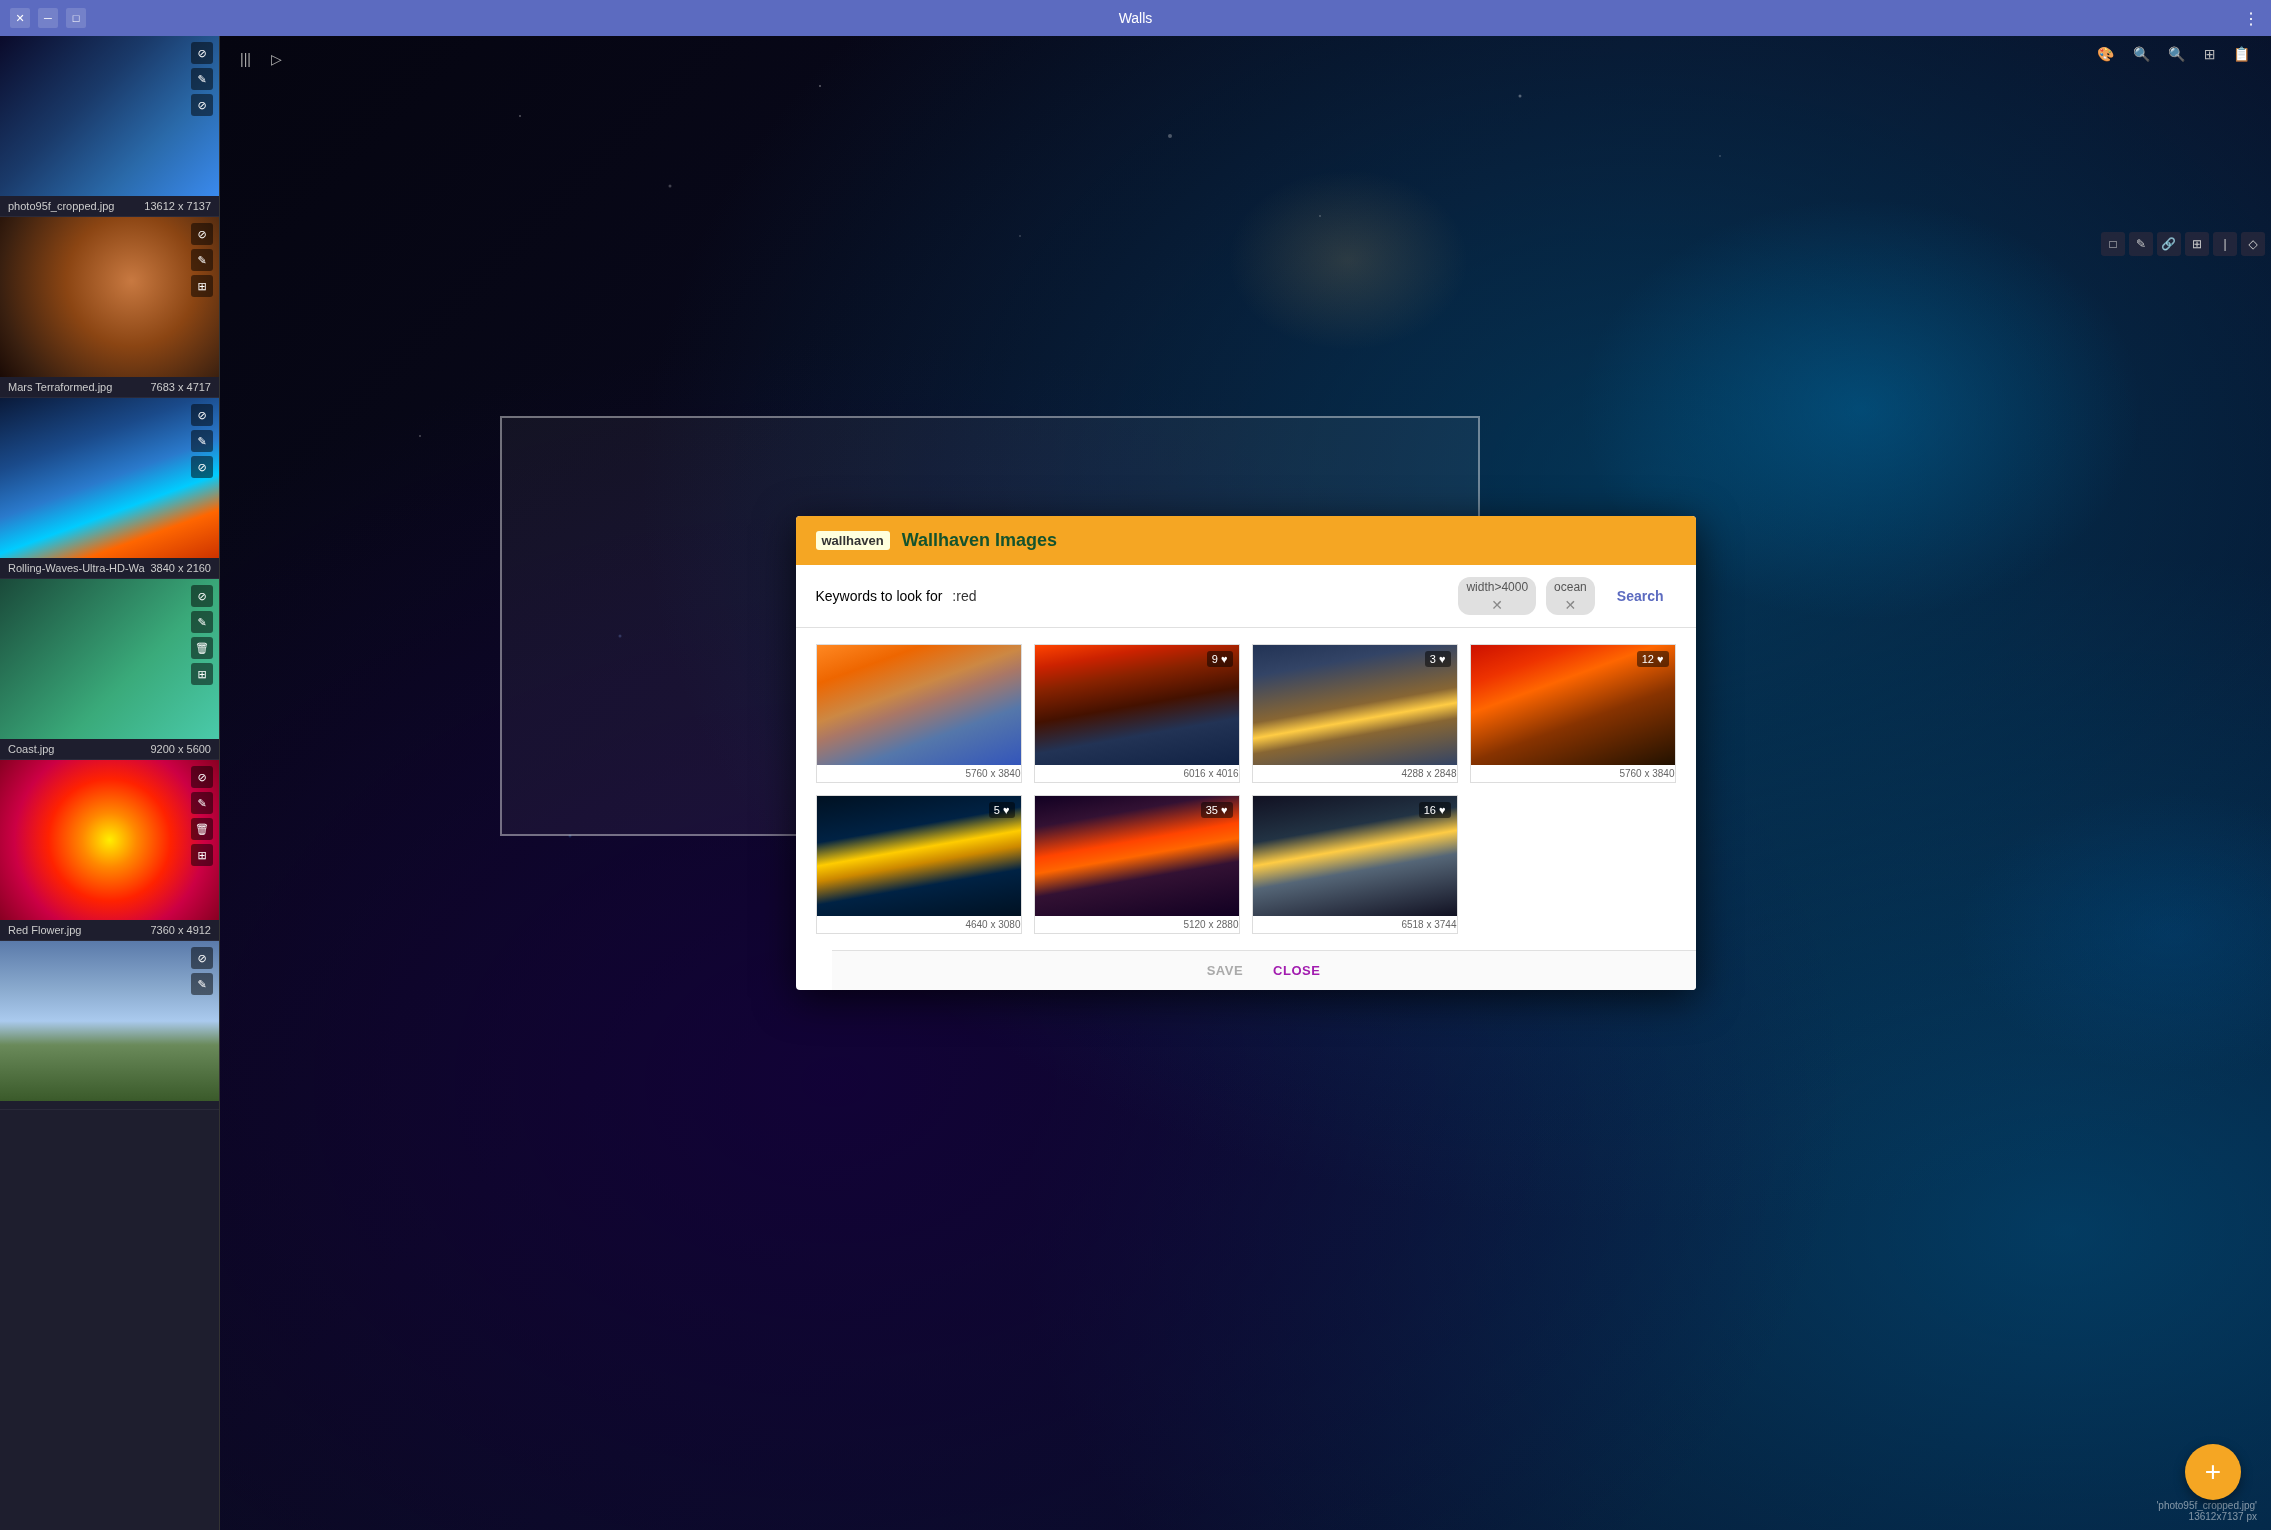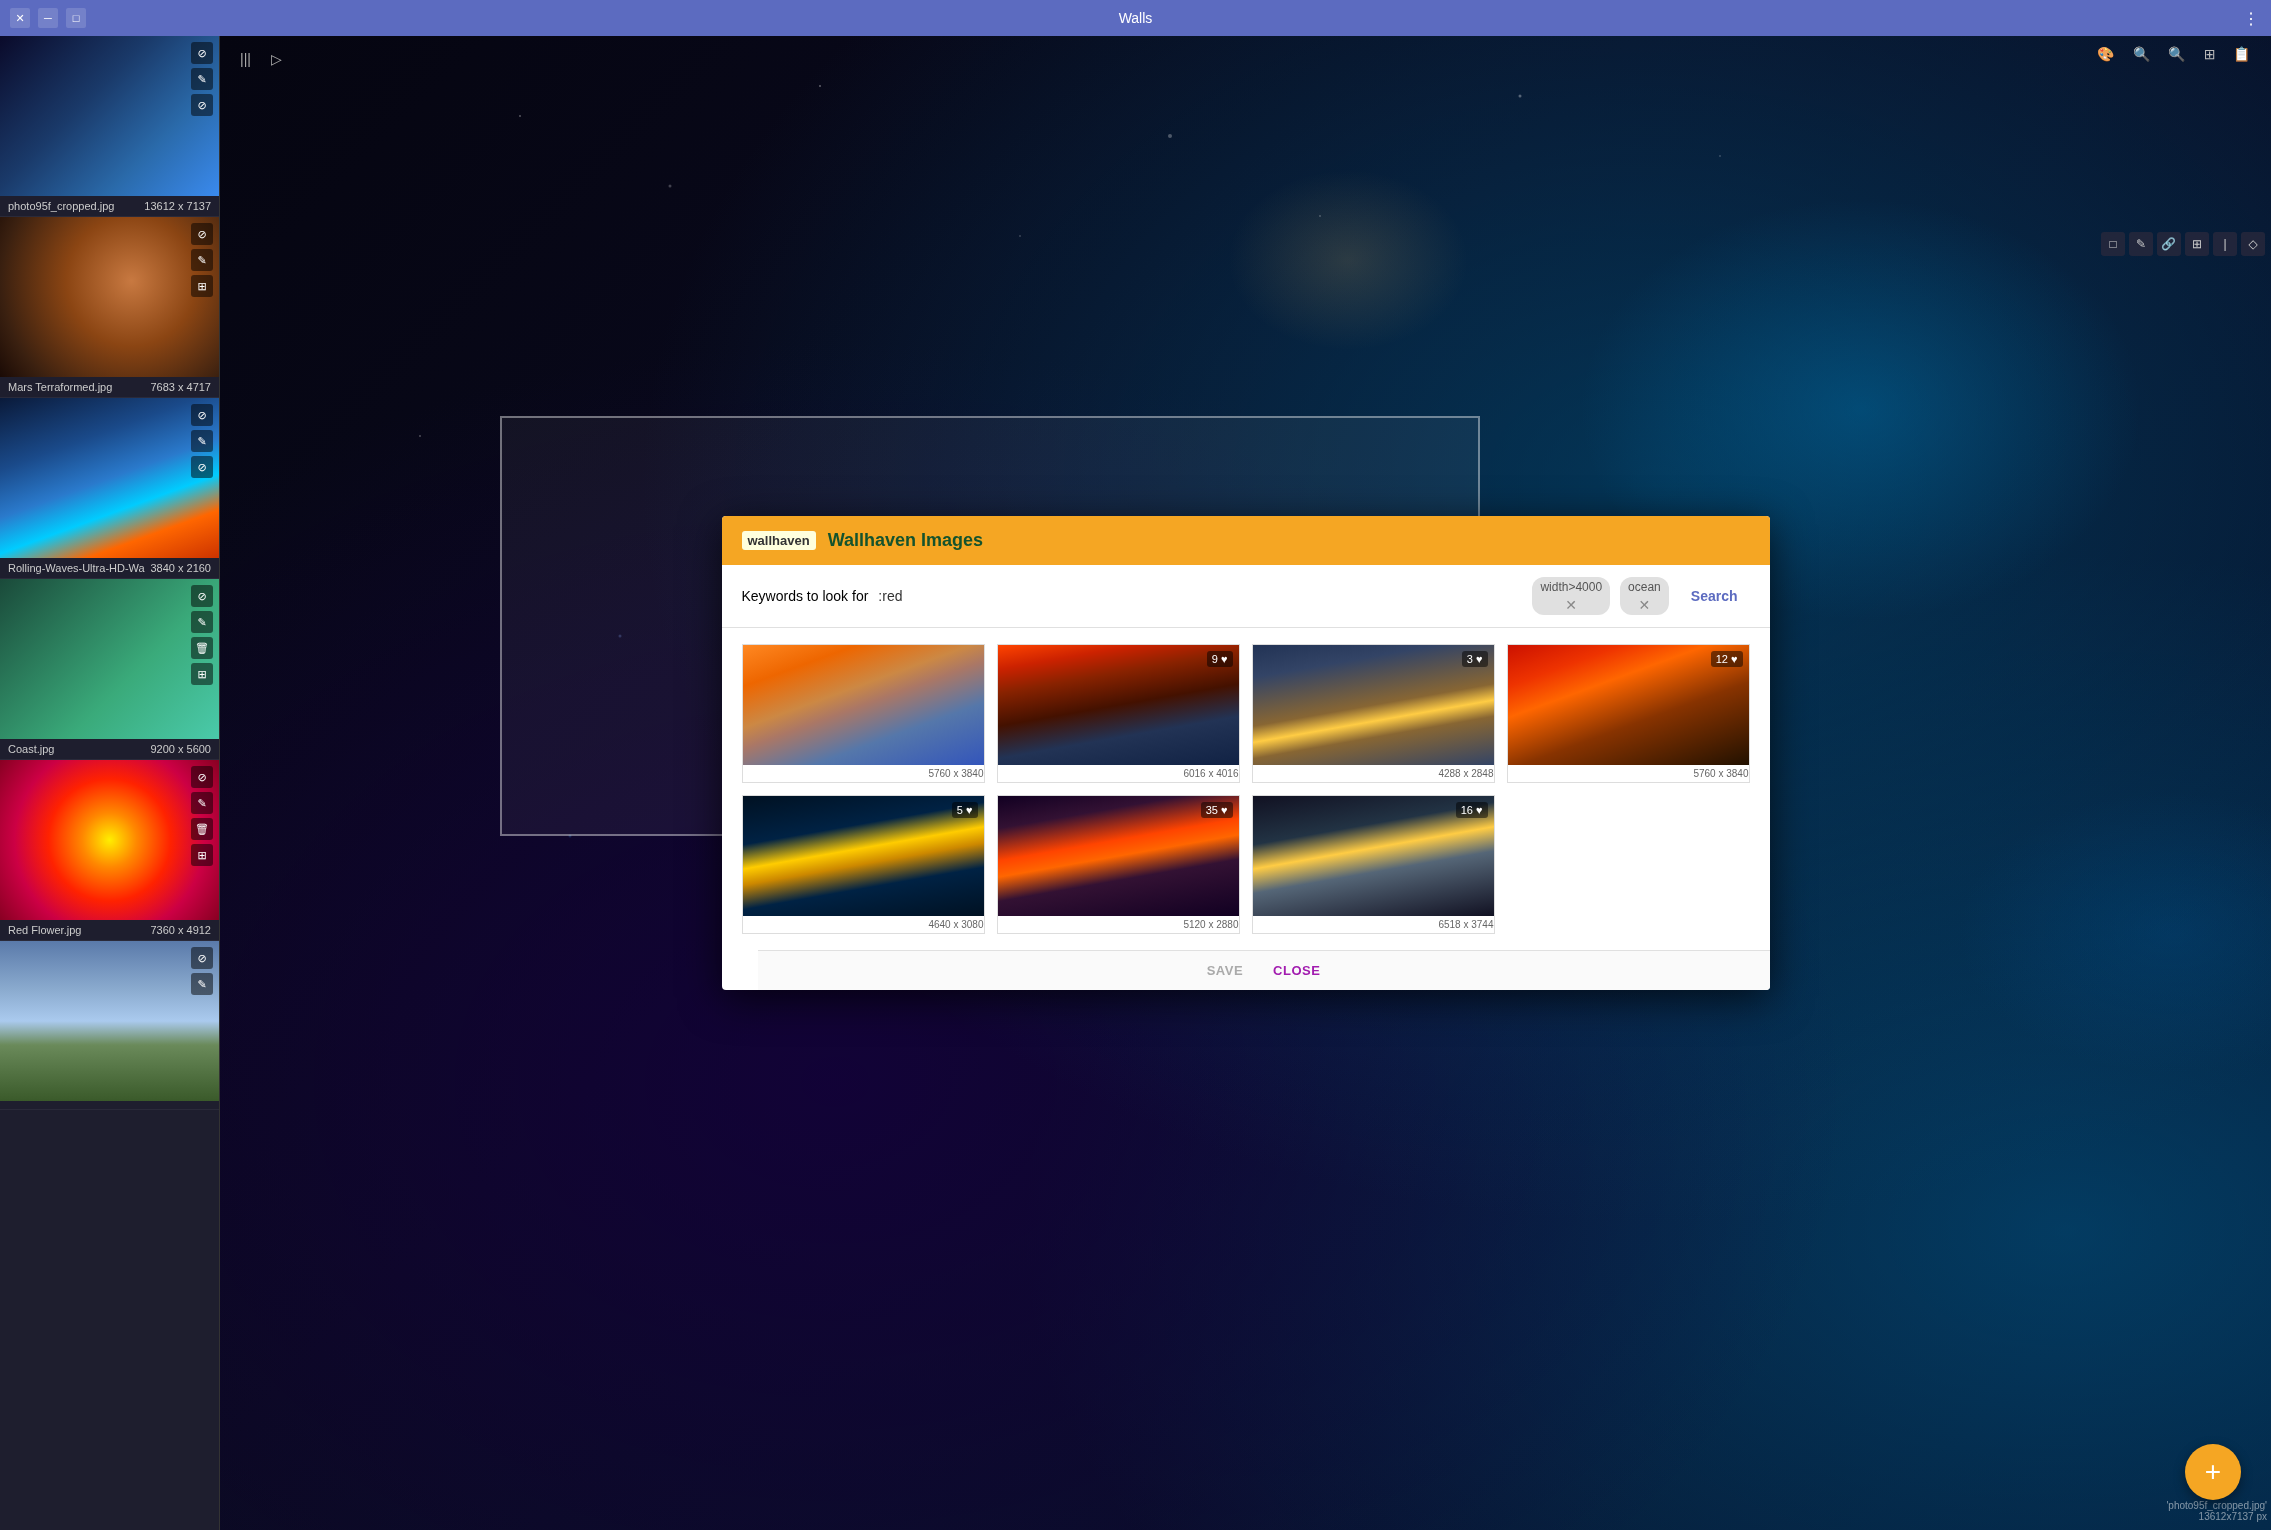--- a/index.html
+++ b/index.html
@@ -181,21 +181,21 @@
     .dialog-overlay {
       position: absolute;
       inset: 0;
       display: flex;
       align-items: center;
       justify-content: center;
     }
 
     
     .dialog {
-      width: 1048px;
+      width: 900px;
       background: #fff;
       border-radius: 4px;
       overflow: hidden;
       box-shadow: 0 8px 40px rgba(0,0,0,0.7);
       position: relative;
       z-index: 10;
       margin-top: -60px;
     }
     .dialog-header {
       background: #f5a623;
@@ -377,21 +377,21 @@
       justify-content: center;
       cursor: pointer;
       box-shadow: 0 4px 12px rgba(0,0,0,0.4);
       z-index: 5;
     }
 
     
     .watermark {
       position: absolute;
       bottom: 8px;
-      right: 4px;
+      right: 14px;
       color: rgba(255,255,255,0.5);
       font-size: 10px;
       text-align: right;
     }
 
     
     .selection-rect {
       position: absolute;
       border: 2px solid rgba(255,255,255,0.4);
       background: rgba(255,255,255,0.05);

